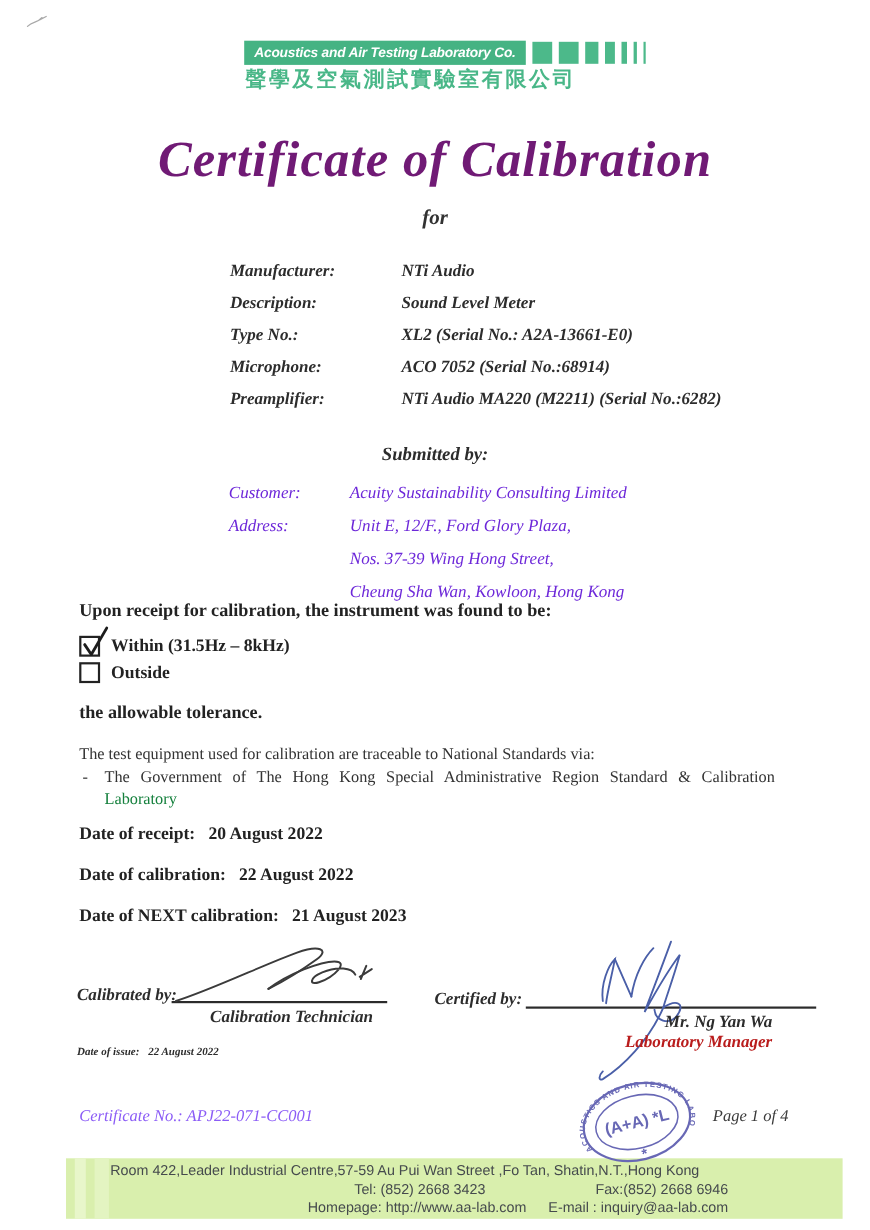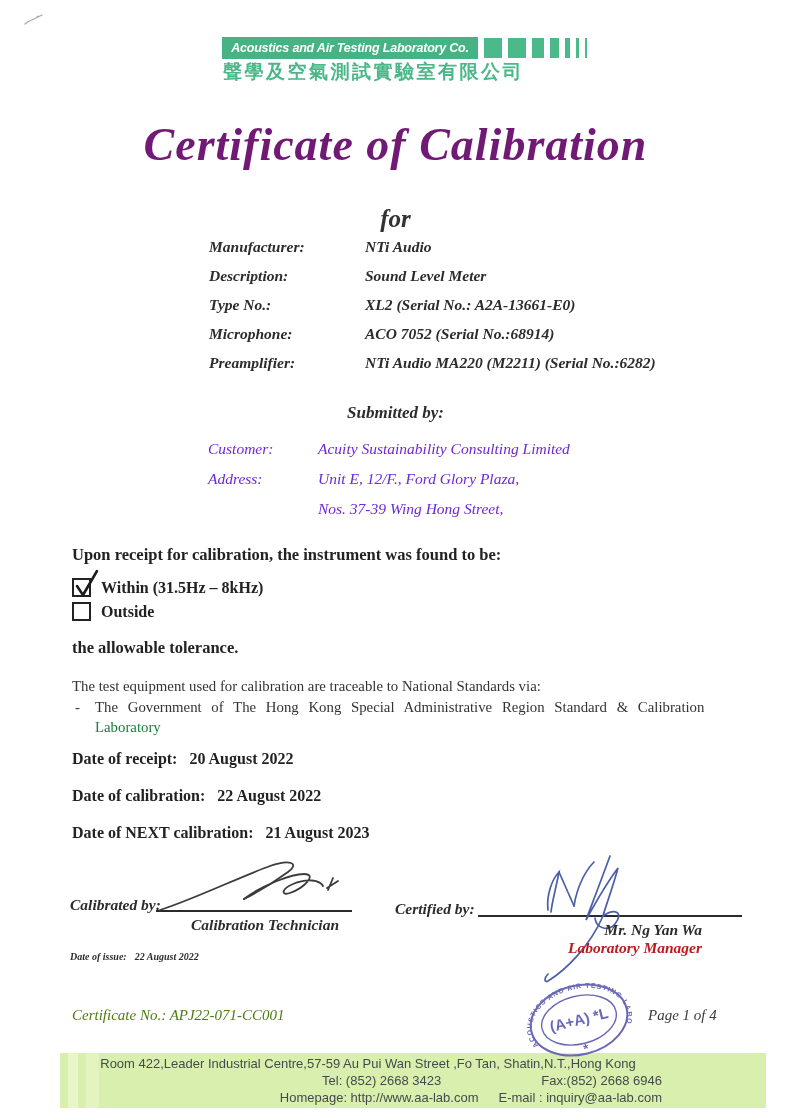--- a/index.html
+++ b/index.html
@@ -22,22 +22,22 @@
   .bars div:nth-child(2){width:18px;}
   .bars div:nth-child(3){width:12px;}
   .bars div:nth-child(4){width:9px;}
   .bars div:nth-child(5){width:5px;}
   .bars div:nth-child(6){width:3px;}
   .bars div:nth-child(7){width:2px;}
   .pencil{position:absolute;left:22px;top:12px;}
   
   .title{position:absolute;left:0;top:118px;width:791px;text-align:center;
         font-size:46px;font-weight:bold;font-style:italic;color:#701a75;letter-spacing:1px;}
-  .for{position:absolute;left:0;top:205px;width:791px;text-align:center;
-        font-size:25px;font-weight:bold;font-style:italic;color:#323232;}
+  .for{position:absolute;left:0;top:188px;width:791px;text-align:center;
+        font-size:19px;font-weight:bold;font-style:italic;color:#323232;}
   
   .inst{position:absolute;left:209px;top:238px;font-style:italic;font-weight:bold;font-size:15.5px;color:#2c2c2c;}
   .inst .irow{display:flex;height:29px;align-items:baseline;}
   .inst .ilabel{width:156px;}
   
   .submitted-h{position:absolute;left:0;top:403px;width:791px;text-align:center;
         font-size:17px;font-weight:bold;font-style:italic;color:#2c2c2c;}
   .subm{position:absolute;left:208px;top:440px;font-style:italic;font-size:15.5px;color:#6d28d9;}
   .subm .srow{display:flex;height:30px;align-items:baseline;}
   .subm .slabel{width:110px;}
@@ -69,21 +69,21 @@
   .cert-line{left:478px;top:915px;width:264px;}
   .cal-sig{position:absolute;left:152px;top:858px;}
   .cert-sig{position:absolute;left:518px;top:848px;}
   .cal-role{position:absolute;left:170px;top:916px;width:190px;text-align:center;
         font-size:15.5px;font-weight:bold;font-style:italic;color:#2c2c2c;}
   .cert-name{position:absolute;right:89px;top:921px;font-size:15.5px;font-weight:bold;font-style:italic;color:#2c2c2c;text-align:right;}
   .cert-role{position:absolute;right:89px;top:939px;font-size:15.5px;font-weight:bold;font-style:italic;color:#b91c1c;text-align:right;}
   .issue{position:absolute;left:70px;top:951px;font-size:10px;font-weight:bold;font-style:italic;color:#2c2c2c;}
   .issue .dval{margin-left:8px;}
   
-  .certno{position:absolute;left:72px;top:1007px;font-size:15px;font-style:italic;color:#4d7c0f;}
+  .certno{position:absolute;left:72px;top:1007px;font-size:15px;font-style:italic;color:#8b5cf6;}
   .pageno{position:absolute;left:648px;top:1007px;font-size:15px;font-style:italic;color:#3a3a3a;}
   .stamp{position:absolute;left:506px;top:963px;z-index:5;transform:rotate(-14deg);}
   
   .footer{position:absolute;left:60px;top:1053px;width:706px;height:55px;background:#d9efad;z-index:1;}
   .footer .stripe1{position:absolute;left:8px;top:0;width:10px;height:55px;background:#e8f6ca;}
   .footer .stripe2{position:absolute;left:26px;top:0;width:13px;height:55px;background:#e3f4c1;}
   .ftext{position:absolute;left:14px;top:2px;width:588px;
         font-family:"Liberation Sans",sans-serif;font-size:13px;line-height:17px;color:#454a4d;}
   .f1{text-align:center;white-space:nowrap;}
   .f2{display:flex;justify-content:flex-end;gap:100px;}
@@ -142,20 +142,24 @@
       <span class="slabel">Customer:</span>
       <span>Acuity Sustainability Consulting Limited</span>
     </div>
     <div class="srow">
       <span class="slabel">Address:</span>
       <span>Unit E, 12/F., Ford Glory Plaza,</span>
     </div>
     <div class="srow">
       <span class="slabel"></span>
       <span>Nos. 37-39 Wing Hong Street,</span>
+    </div>
+    <div class="srow">
+      <span class="slabel"></span>
+      <span>Cheung Sha Wan, Kowloon, Hong Kong</span>
     </div>
   </div>
 
   <div class="upon">Upon receipt for calibration, the instrument was found to be:</div>
   <div class="cbrow within">
     <span class="cbox">
       <svg width="28" height="30" viewBox="0 0 28 30">
         <path d="M4,18 L10,27 L24,3" stroke="#1c1c1c" stroke-width="2.6" fill="none" stroke-linecap="round" stroke-linejoin="round"></path>
       </svg>
     </span>

